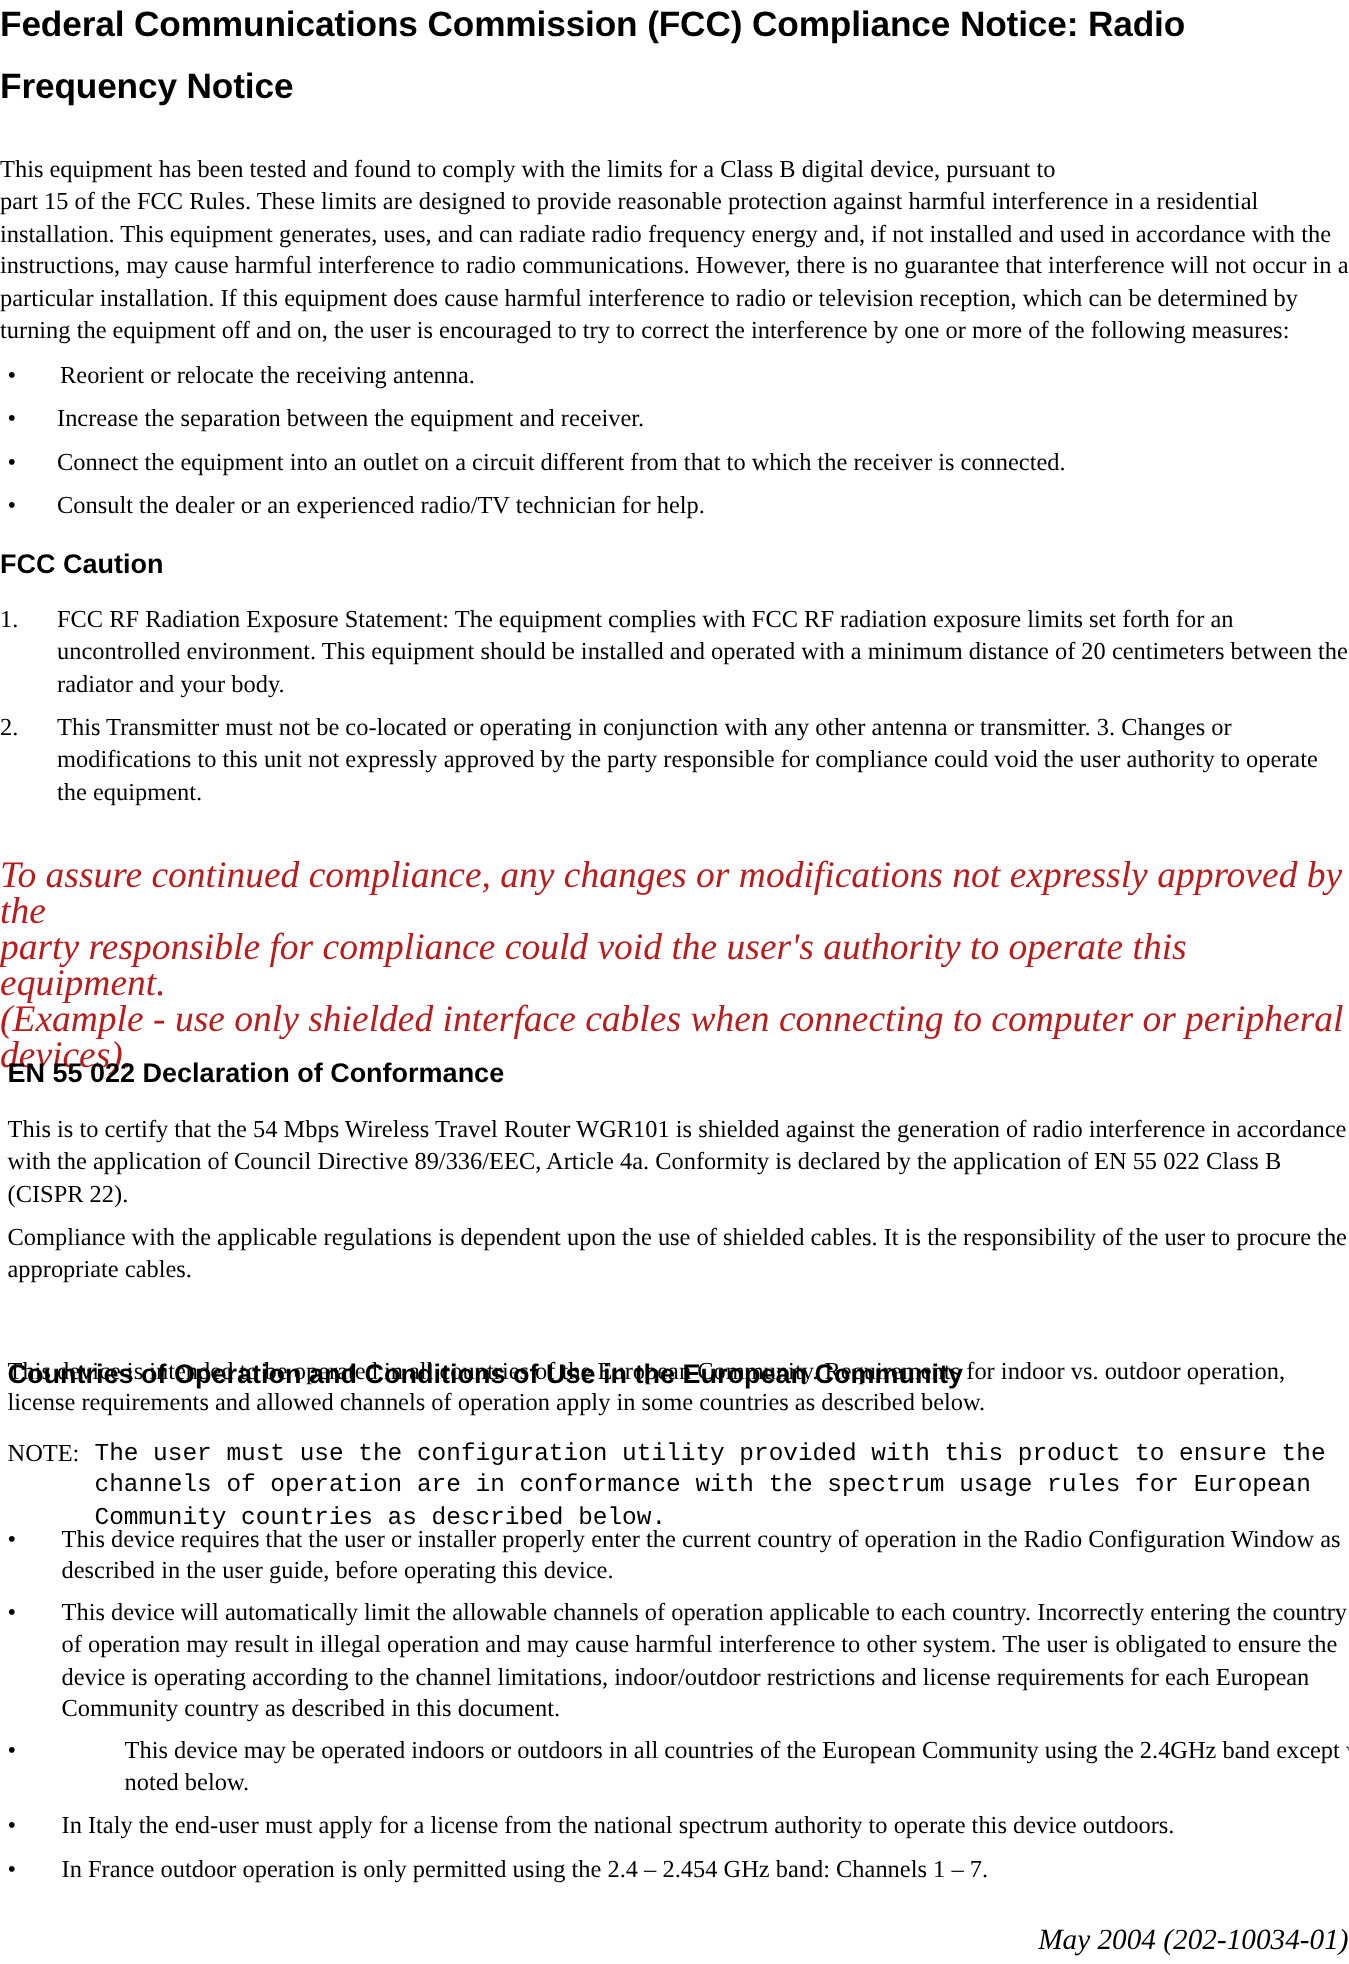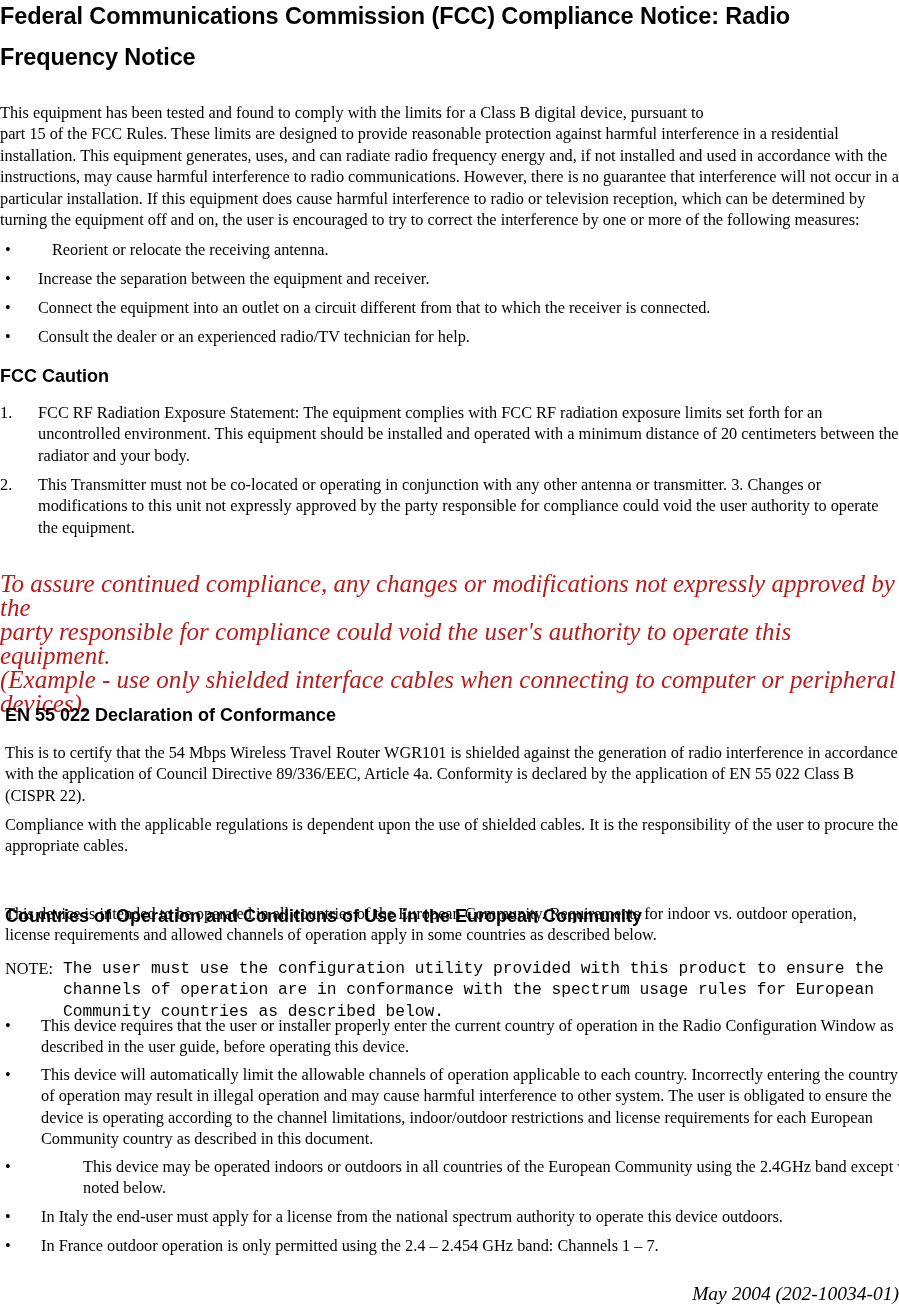--- a/index.html
+++ b/index.html
@@ -25,21 +25,21 @@
 <body>
 
 <h1 class="title">Federal Communications Commission (FCC) Compliance Notice: Radio Frequency Notice</h1>
 
 <p class="p abs" style="left:0; top:102px; width:899px; white-space:pre-line;">This equipment has been tested and found to comply with the limits for a Class B digital device, pursuant to
 part 15 of the FCC Rules. These limits are designed to provide reasonable protection against harmful interference in a residential installation. This equipment generates, uses, and can radiate radio frequency energy and, if not installed and used in accordance with the instructions, may cause harmful interference to radio communications. However, there is no guarantee that interference will not occur in a particular installation. If this equipment does cause harmful interference to radio or television reception, which can be determined by turning the equipment off and on, the user is encouraged to try to correct the interference by one or more of the following measures:</p>
 
 <div>
   <div class="bul" style="top:239px; width:899px;">
     <span class="dot">•</span>
-    <span class="txt" style="left:52px;">Reorient or relocate the receiving antenna.</span>
+    <span class="txt" style="left:40px;">Reorient or relocate the receiving antenna.</span>
   </div>
   <div class="bul" style="top:268px; width:899px;">
     <span class="dot">•</span>
     <span class="txt" style="left:38px;">Increase the separation between the equipment and receiver.</span>
   </div>
   <div class="bul" style="top:297px; width:899px;">
     <span class="dot">•</span>
     <span class="txt" style="left:38px;">Connect the equipment into an outlet on a circuit different from that to which the receiver is connected.</span>
   </div>
   <div class="bul" style="top:326px; width:899px;">

